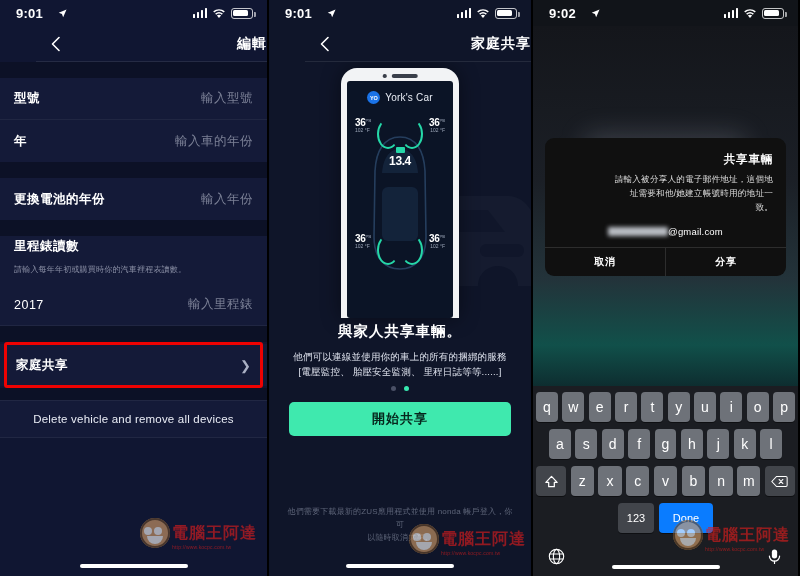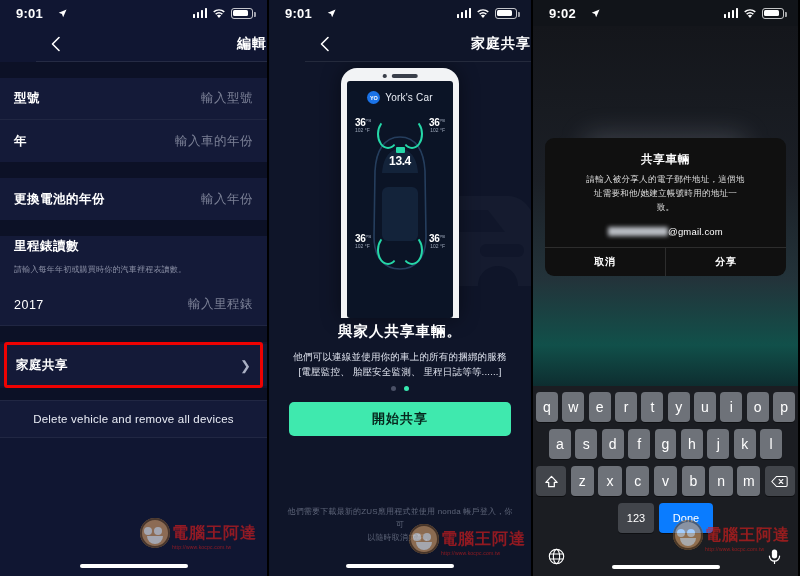--- a/index.html
+++ b/index.html
@@ -132,21 +132,21 @@
   .home-ind { position:absolute; bottom:8px; left:50%; transform:translateX(-50%); width:108px; height:4px; background:#fff; border-radius:2px;}
 
   
   .p3body { position:relative; height:550px; overflow:hidden;
             background: linear-gradient(180deg,#14161b 0%, #1b1f26 28%, #23333a 46%, #11504a 58%, #0d2b2e 66%, #15181d 74%, #101216 100%);}
   .blur-card { position:absolute; left:52px; top:108px; width:160px; height:40px; border-radius:8px; background:rgba(190,196,210,.20); filter: blur(13px); }
   .alert {
     position:absolute; left:12px; right:12px; top:112px;
     background:#101010; border-radius:9px; overflow:hidden;
   }
-  .alert-body { padding:14px 21px 10px; text-align:center; }
+  .alert-body { padding:14px 13px 10px; text-align:right; }
   .alert-title { color:#fff; font-size:11.5px; font-weight:700; letter-spacing:.8px; }
   .alert-msg { color:#ddd; font-size:8.6px; line-height:1.62; margin-top:6px; letter-spacing:.2px;}
   .alert-input { margin-top:11px; display:flex; align-items:center; justify-content:center; gap:0; }
   .redact { display:inline-block; width:60px; height:9px; background:#b9bdc4; filter:blur(2.2px); border-radius:1px; }
   .alert-email { color:#fff; font-size:9.5px; letter-spacing:.2px;}
   .alert-btns { display:flex; border-top:1px solid #2d2d2d; }
   .alert-btn { flex:1; height:28px; display:flex; align-items:center; justify-content:center; cursor:pointer;}
   .alert-btn + .alert-btn { border-left:1px solid #2d2d2d; }
   .alert-btn span { color:#fff; font-size:10px; font-weight:700; letter-spacing:.8px;}
 

